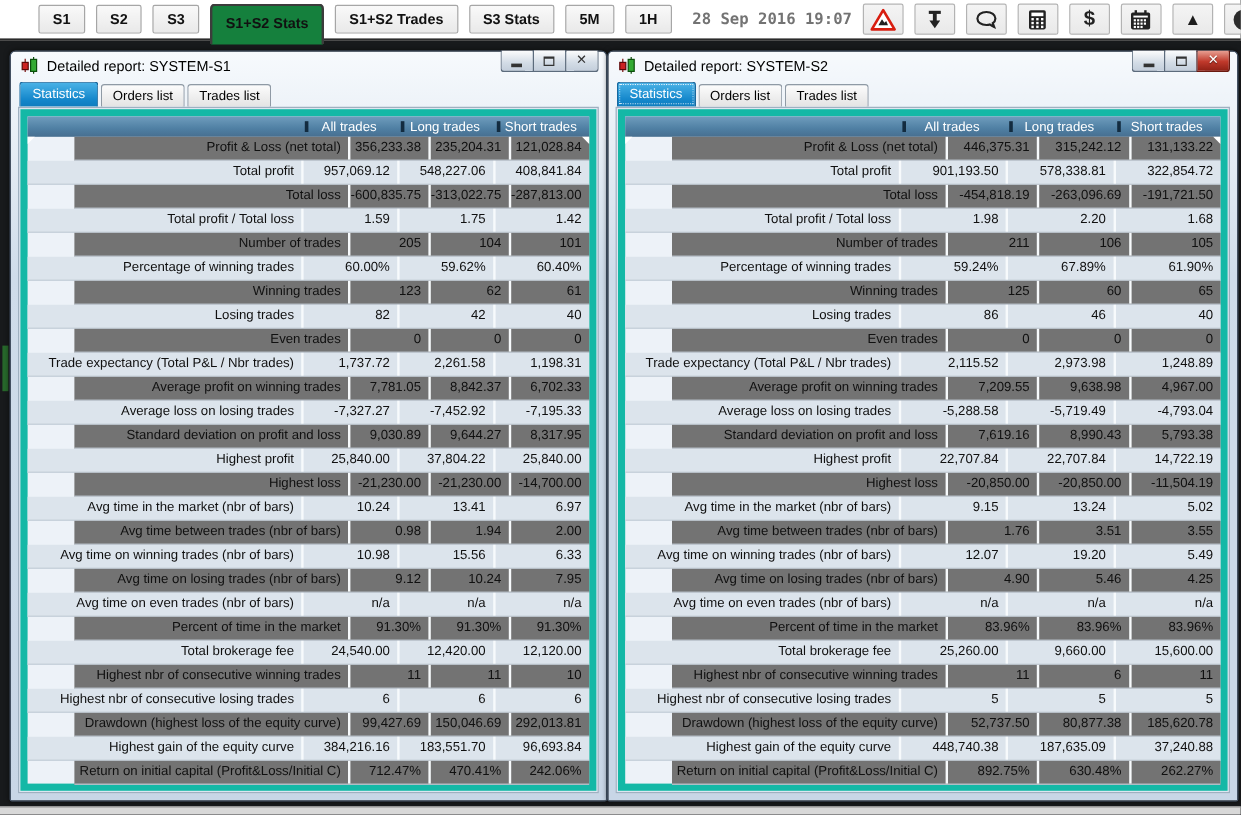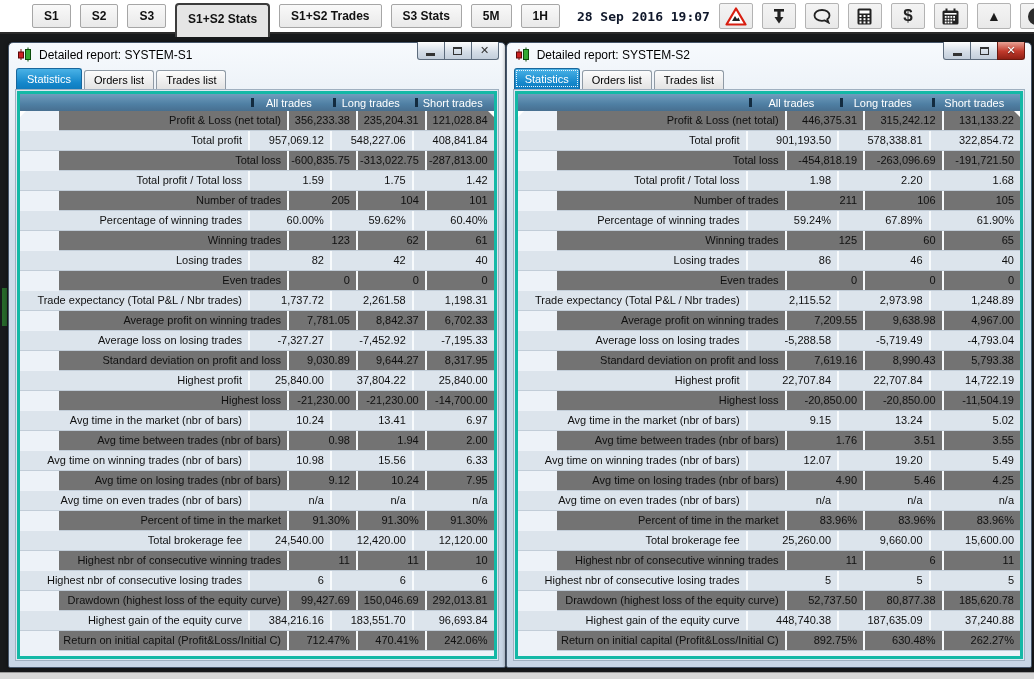--- a/index.html
+++ b/index.html
@@ -19,30 +19,30 @@
     padding-left:8px; z-index:10;
   }
   .tb-tab {
     height:24px; padding:0 11px; display:flex; align-items:center;
     background:linear-gradient(#f9f9f9,#e9e9e9);
     border:1px solid #a6a6a6; border-radius:2px;
     font-size:12px; font-weight:bold; color:#111; cursor:default;
     white-space:nowrap;
   }
   .tb-tab.active {
-    background:#e5e5e5;
+    background:#15803d;
     border:2px solid #3c3c3c; border-bottom:none;
     height:34px; margin-bottom:-8px; padding-top:2px;
     border-radius:4px 4px 0 0; position:relative; z-index:12;
     align-items:flex-start; padding-top:7px;
   }
   .tb-date {
     margin-left:8px;
     font-family:"DejaVu Sans Mono","Liberation Mono",monospace;
-    font-size:13px; font-weight:bold; color:#0f172a; white-space:nowrap;
+    font-size:13px; font-weight:bold; color:#737373; white-space:nowrap;
   }
   .tb-icons { margin-left:auto; display:flex; gap:9px; padding-right:8px; }
   .tb-icon-btn {
     width:34px; height:26px; display:flex; align-items:center; justify-content:center;
     background:linear-gradient(#f4f4f4,#e9e9e9);
     border:1px solid #b3b3b3; border-radius:2px;
   }
   .glyph-dollar { font-size:17px; font-weight:bold; color:#222; }
   .glyph-tri   { font-size:14px; color:#1c1c1c; }
   .glyph-info  {
@@ -106,21 +106,21 @@
     color:#fff; border-color:#19679c; padding:4px 10px;
   }
   .window.focused .doc-tab.active { outline:1px dotted #e8f4fc; outline-offset:-3px; }
 
   
   .content-panel {
     flex:1; background:#dde7f1; border:1px solid #9fb0c0;
     padding:1px; overflow:hidden;
   }
   .stats-table {
-    height:100%; border:3px solid #14b8a6; background:#edf2f8;
+    height:100%; border:6px solid #14b8a6; background:#edf2f8;
     display:flex; flex-direction:column; position:relative;
   }
   .grid-header {
     height:17px; flex:0 0 17px;
     background:linear-gradient(#6f9dbd,#4f7fa3 60%,#476f90);
     display:grid; grid-template-columns:228px 1fr 1fr 1fr;
     color:#fff; font-size:11px;
   }
   .h-cell { position:relative; display:flex; align-items:center; justify-content:center; }
   .h-tick { position:absolute; left:3px; top:4px; width:3px; height:9px; background:#132c40; }

